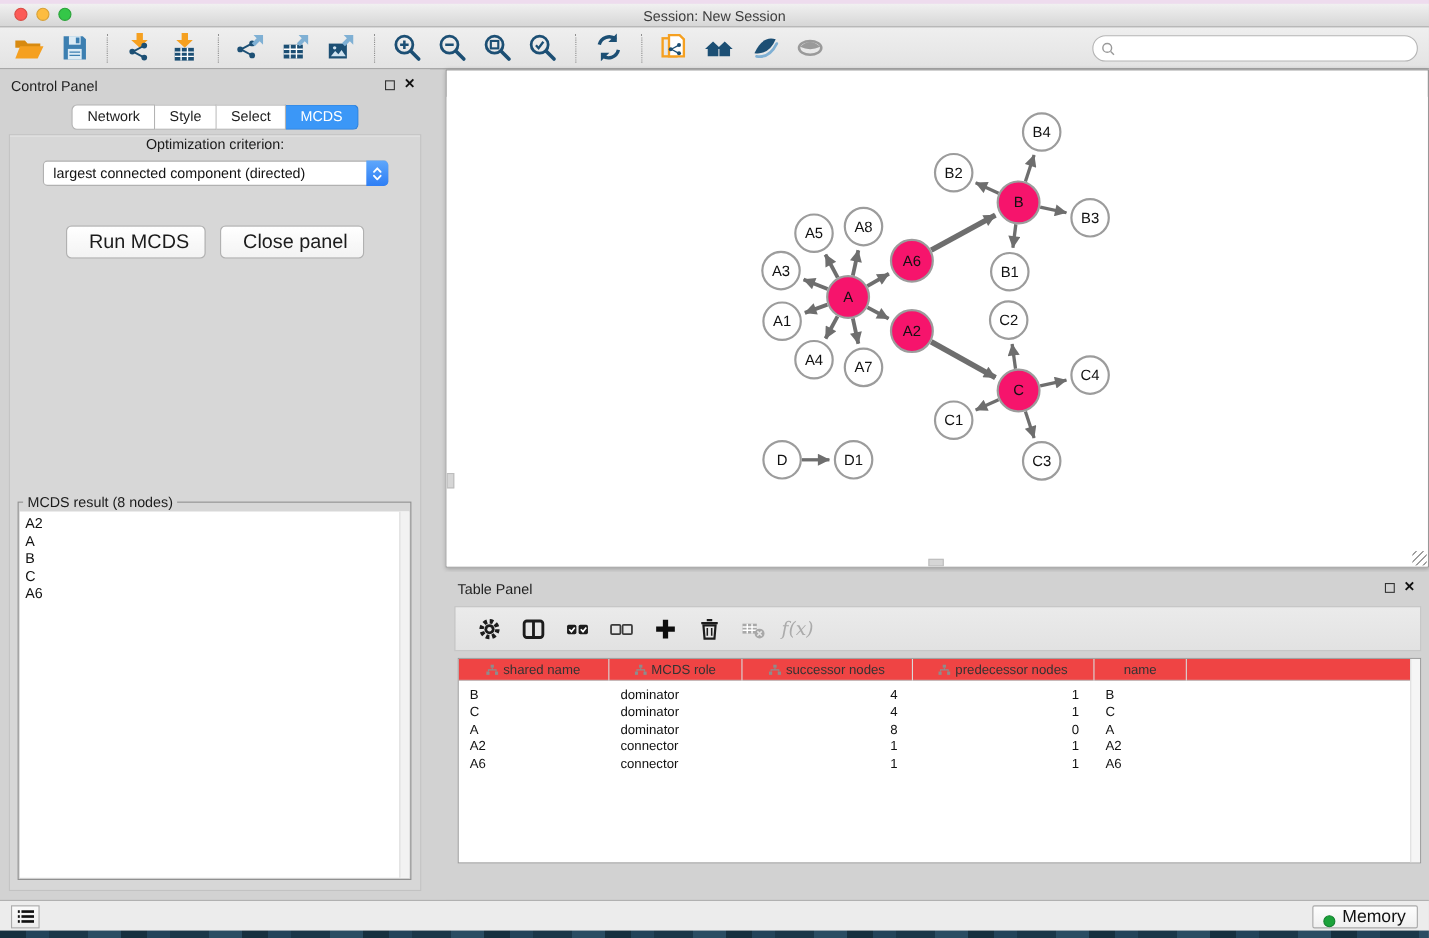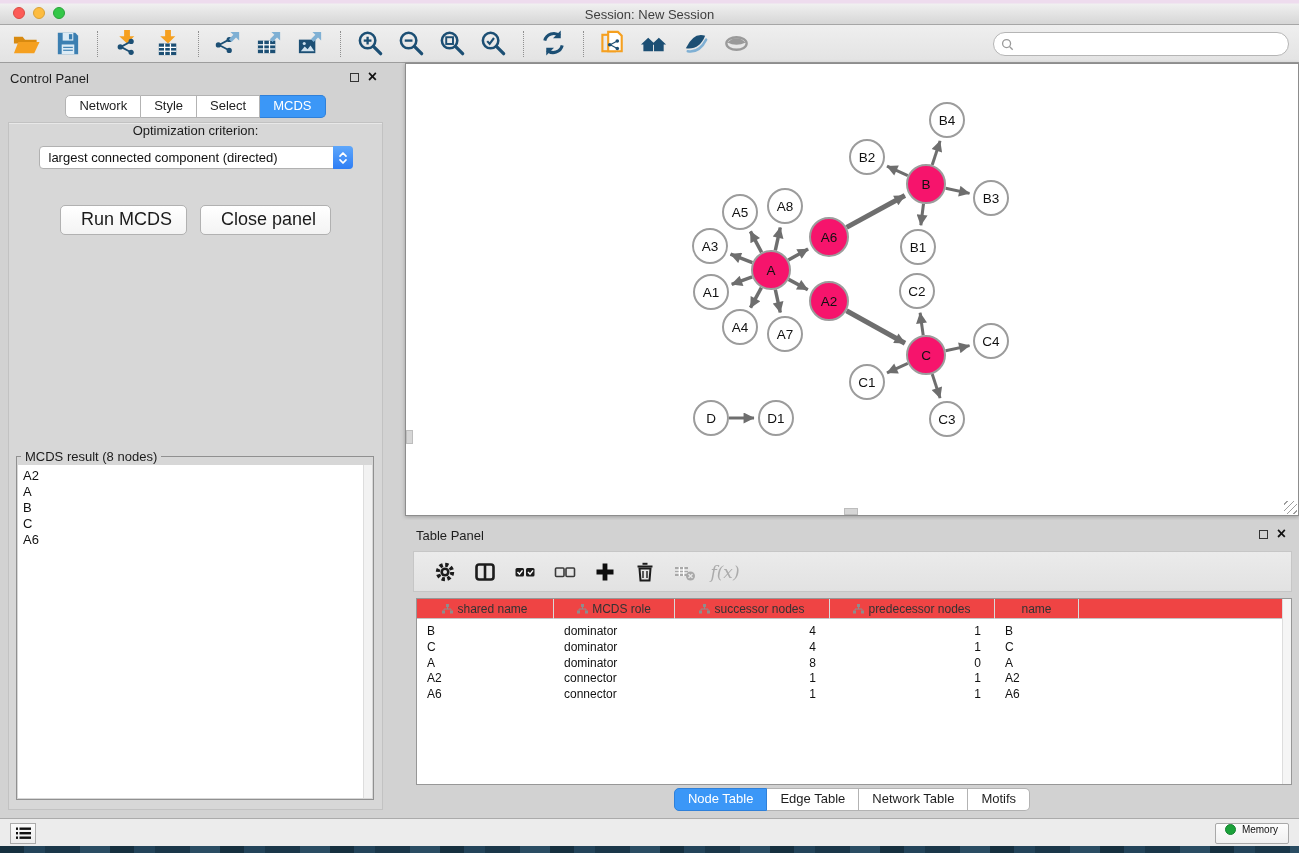--- a/index.html
+++ b/index.html
@@ -139,21 +139,21 @@
     background:#ececec; border-top:1px solid #ababab;
   }
   .list-btn {
     position:absolute; left:10px; top:4px; width:26px; height:21px;
     background:linear-gradient(#fbfbfb,#ededed); border:1px solid #ababab;
     display:flex; align-items:center; justify-content:center;
   }
   .memory-btn {
     position:absolute; right:10px; top:4px; height:21px; padding:0 10px 0 9px;
     background:linear-gradient(#fdfdfd,#f0f0f0); border:1px solid #a9a9a9; border-radius:2px;
-    display:flex; align-items:flex-start; gap:6px; font-size:10px; color:#111;
+    display:flex; align-items:flex-end; gap:6px; font-size:16px; color:#111;
   }
   .mem-dot { width:11px; height:11px; border-radius:50%; background:#1ba23a; border:1px solid #148230; }
   .desktop-strip {
     position:absolute; left:0; top:846px; width:1299px; height:7px;
     background:repeating-linear-gradient(90deg,#16303f 0 24px,#23445a 24px 45px,#1a3749 45px 80px,#2a4d63 80px 110px);
   }
 </style>
 </head>
 <body>
 
@@ -639,26 +639,20 @@
         <div class="tr" style="top: 66.2px;">
           <div class="td" style="left: 0px; width: 137px; text-align: left; padding: 0px 0px 0px 10px;">A6</div>
           <div class="td" style="left: 137px; width: 121px; text-align: left; padding: 0px 0px 0px 10px;">connector</div>
           <div class="td" style="left: 258px; width: 155px; text-align: right; padding: 0px 14px 0px 0px;">1</div>
           <div class="td" style="left: 413px; width: 165px; text-align: right; padding: 0px 14px 0px 0px;">1</div>
           <div class="td" style="left: 578px; width: 84px; text-align: left; padding: 0px 0px 0px 10px;">A6</div>
         </div>
       </div>
     <div class="vscroll"></div>
   </div>
-  <div class="tp-tabs" id="tp-tabs">
-      <span class="mac-tab active">Node Table</span>
-      <span class="mac-tab">Edge Table</span>
-      <span class="mac-tab">Network Table</span>
-      <span class="mac-tab">Motifs</span>
-    </div>
 </div>
 
 <div class="statusbar">
   <span class="list-btn">
     <svg width="15" height="13" viewBox="0 0 15 13">
       <rect x="0" y="0.5" width="2" height="2.4" fill="#111"></rect>
         <rect x="3.5" y="0.5" width="11.5" height="2.4" fill="#111"></rect>
       <rect x="0" y="5" width="2" height="2.4" fill="#111"></rect>
         <rect x="3.5" y="5" width="11.5" height="2.4" fill="#111"></rect>
       <rect x="0" y="9.5" width="2" height="2.4" fill="#111"></rect>

